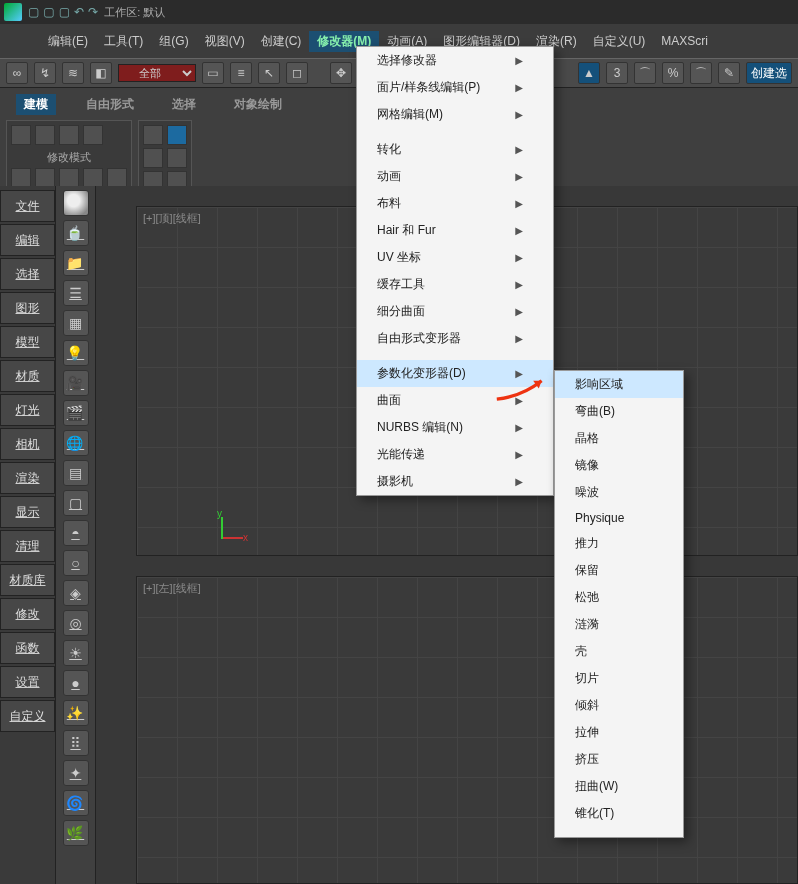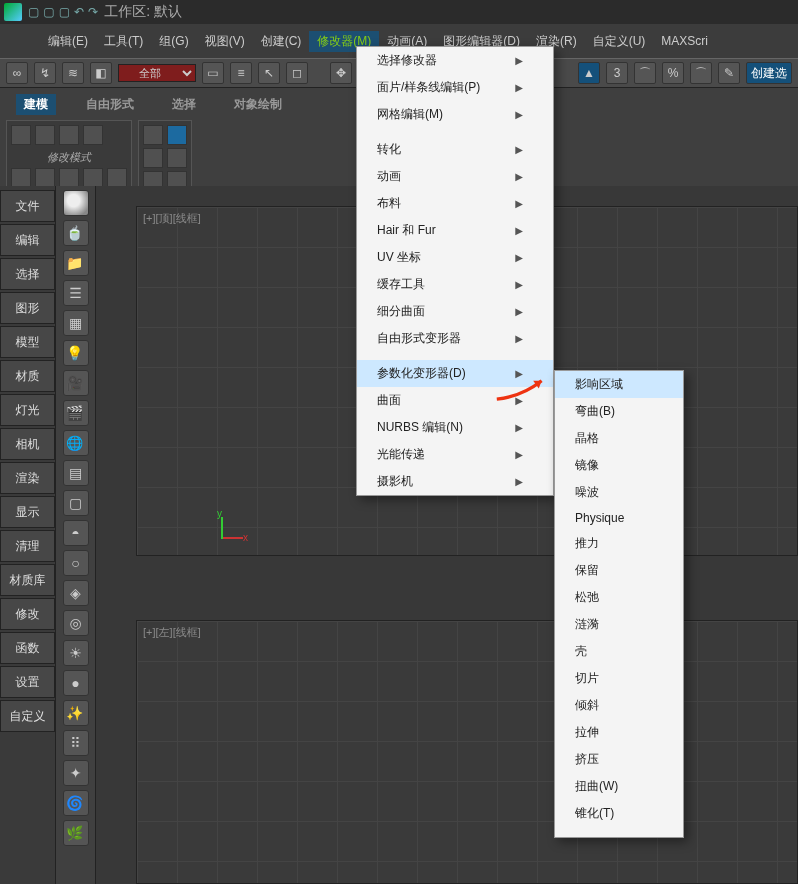--- a/index.html
+++ b/index.html
@@ -2,55 +2,55 @@
 <html><head>
 <meta charset="utf-8">
 <style>
   * { box-sizing: border-box; margin: 0; padding: 0; font-family: "Microsoft YaHei", sans-serif; }
   body { width: 798px; height: 884px; background: #3a3a3a; overflow: hidden; color: #ccc; font-size: 12px; position: relative; }
   
   .titlebar { height: 24px; background: #2b2b2b; display: flex; align-items: center; padding: 0 4px; gap: 6px; }
   .app-icon { width: 18px; height: 18px; background: linear-gradient(135deg,#0a3,#5cf); border-radius:2px; }
   .qbar { display:flex; gap:4px; }
   .qbar span { color:#7aa; font-size:12px; }
-  .ws { color:#aaa; font-size:14px; }
+  .ws { color:#aaa; font-size:11px; }
   
   .menubar { height: 34px; background: #3c3c3c; display:flex; padding-left: 40px; align-items:center; }
   .menubar .mi { padding: 2px 8px; color:#ccc; cursor:default; }
-  .menubar .mi.open { background:#1c4f72; color:#84cc16; }
+  .menubar .mi.open { background:#1c4f72; color:#86efac;font-weight:bold; }
   
   .toolbar { height: 30px; background: #4a4a4a; border-top:1px solid #666; border-bottom:1px solid #222; display:flex; align-items:center; padding:0 6px; gap:6px; }
   .tbtn { width:22px; height:22px; background:#555; border:1px solid #333; border-radius:2px; display:flex; align-items:center; justify-content:center; color:#ccc; }
   .tsel { background:#7f1d1d; color:#ccc; border:1px solid #222; font-size:11px; padding:1px 18px 1px 16px; }
   .spacer { width:10px; }
   
   .ribbon { height:110px; background:#3f3f3f; border-bottom:1px solid #222; padding:4px 6px; }
   .rtabs { display:flex; gap:22px; padding:2px 10px; color:#999; font-size:12px;font-weight:bold;}
   .rtabs .rtab.active { background:#1c4f72; color:#fff; padding:2px 8px;}
   .rtabs .rtab { padding:2px 8px;}
   .rbody { display:flex; gap:6px; margin-top:3px;}
-  .rgroup { background:#3a3a3a; border:1px solid #555; padding:4px; display:flex; flex-direction:column; gap:3px;font-style:italic; }
+  .rgroup { background:#3a3a3a; border:1px solid #555; padding:4px; display:flex; flex-direction:column; gap:3px; }
   .rgroup .row { display:flex; gap:4px; }
   .rbtn { width:20px; height:20px; background:#505050; border:1px solid #333; }
   .rbtn.sel { background:#1c6aa0; }
   .rgroup .cap { text-align:center; color:#aaa; font-size:11px; margin-top:2px;}
   .rsecond { color:#ccc; font-size:12px; padding:2px 4px; }
   
-  .sidewrap { position:absolute; left:0; top:186px; bottom:0; display:flex; }
+  .sidewrap { position:absolute; left:0; top:186px; bottom:0; display:flex;text-decoration:underline; }
   .tabcol { width:56px; background:#3a3a3a; border-right:1px solid #222; display:flex; flex-direction:column; gap:2px; padding-top:4px; }
   .tabcol .vt { height:32px; background:#474747; color:#ddd; font-size:12px; display:flex; align-items:center; justify-content:center; border:1px solid #222; }
   .iconcol { width:40px; background:#404040; border-right:1px solid #222; display:flex; flex-direction:column; align-items:center; gap:4px; padding-top:4px;}
   .ic { width:26px; height:26px; background:#555; border:1px solid #333; border-radius:3px; display:flex; align-items:center;justify-content:center; font-size:14px;}
   
   .viewwrap { position:absolute; left:96px; right:0; top:186px; bottom:0; background:#383838; }
   .vp { position:absolute; background-color:#3a3a3a;
         background-image:linear-gradient(#444 1px,transparent 1px),linear-gradient(90deg,#444 1px,transparent 1px);
         background-size:40px 40px; border:1px solid #222; }
   .vp.top { left:40px; top:20px; right:0; height:350px; }
-  .vp.left { left:40px; top:390px; right:0; bottom:0;margin-top:44px; }
+  .vp.left { left:40px; top:390px; right:0; bottom:0; }
   .vplabel { position:absolute; left:6px; top:4px; color:#8a8a8a; font-size:11px; }
   
   .gizmo { position:absolute; left:66px; bottom:8px; width:40px; height:40px; }
   .gizmo .xax { position:absolute; left:18px; bottom:4px; width:22px; height:2px; background:#c33; }
   .gizmo .yax { position:absolute; left:18px; bottom:4px; width:2px; height:22px; background:#3c3; }
   .gizmo .xl { position:absolute; left:40px; bottom:0; color:#c33; font-size:10px;}
   .gizmo .yl { position:absolute; left:14px; bottom:24px; color:#3c3; font-size:10px;}
   
   .menu { position:absolute; background:#f4f4f4; color:#222; border:1px solid #999; box-shadow:4px 4px 10px rgba(0,0,0,.4); font-size:12px; z-index:50;}
   .menu .mitem { padding:5px 30px 5px 20px; display:flex; align-items:center; justify-content:space-between; cursor:default; }

